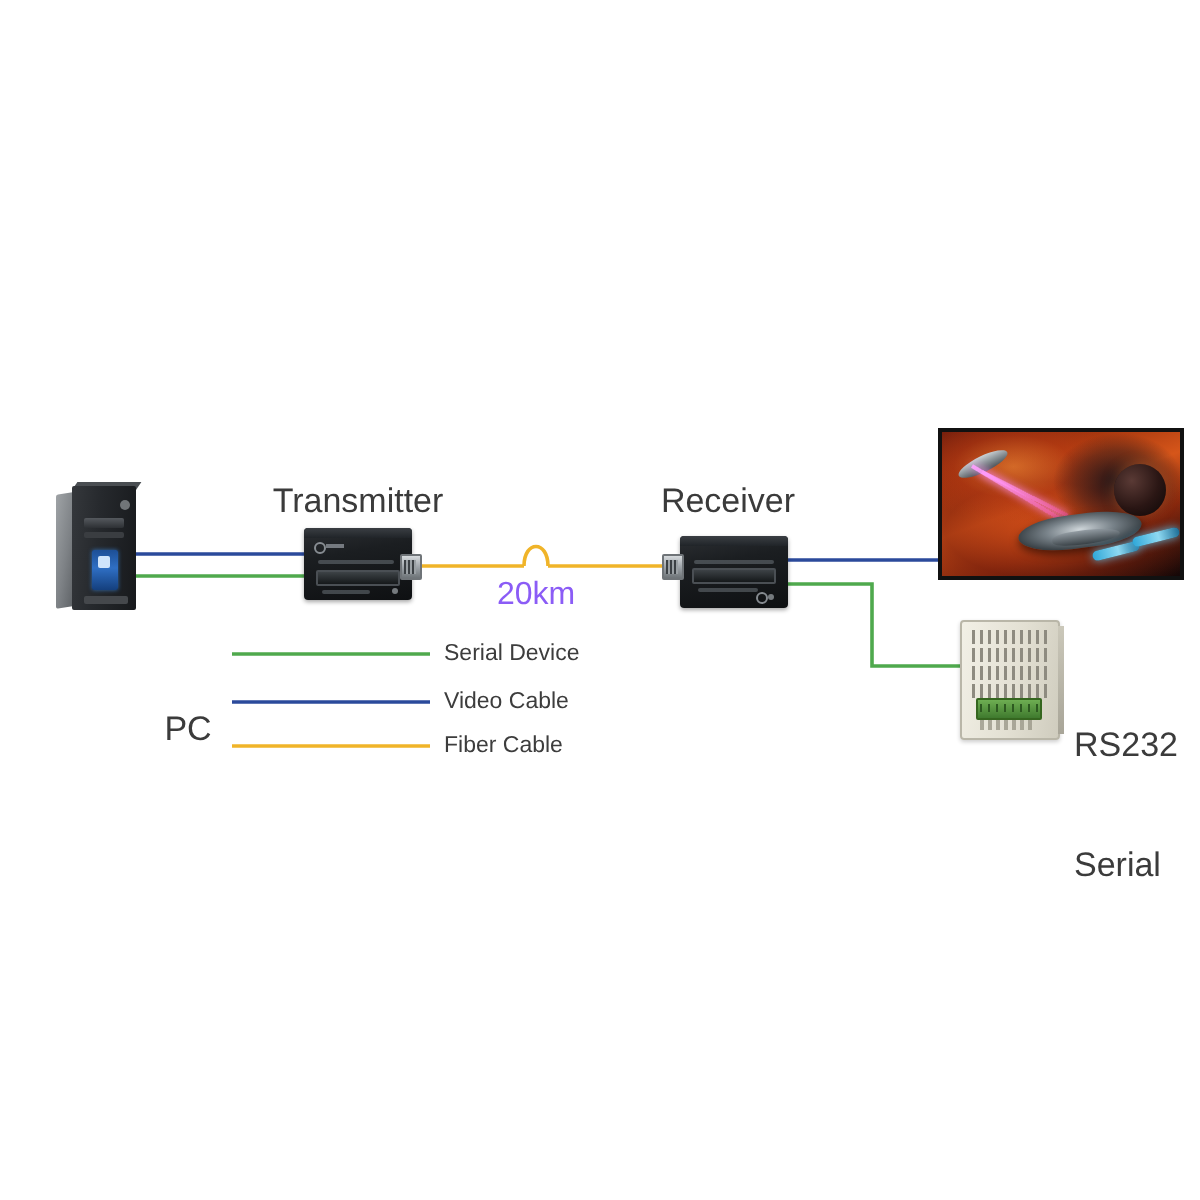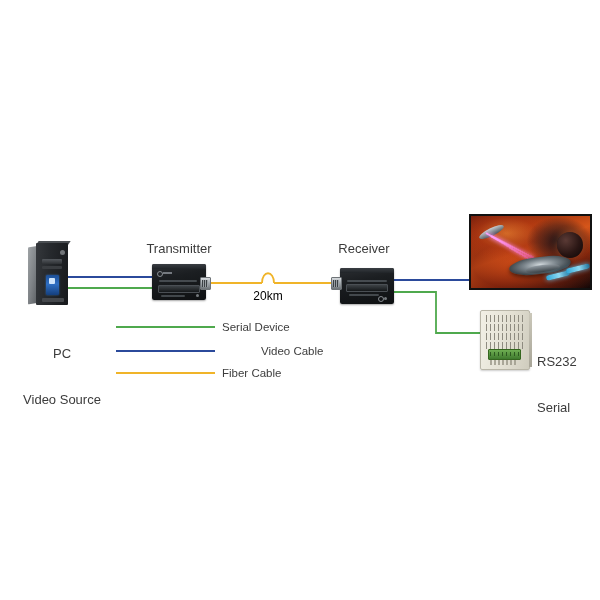--- a/index.html
+++ b/index.html
@@ -21,22 +21,22 @@
     width: 600px;
     height: 600px;
   }
   .lbl {
     position: absolute;
     color: #3b3b3b;
     font-family: "Liberation Sans", sans-serif;
     white-space: pre;
     line-height: 1.18;
   }
-  .lbl-device   { font-size: 13px; }
-  .lbl-distance { font-size: 12px; color: #000000; }
+  .lbl-device   { font-size: 17px; }
+  .lbl-distance { font-size: 16px; color: #8b5cf6; }
   .lbl-legend   { font-size: 11.5px; color: #3d3d3d; }
   .lbl-center   { text-align: center; }
 
   
   .pc {
     position: absolute;
     left: 28px; top: 243px;
     width: 40px; height: 62px;
   }
   .pc-side {
@@ -343,31 +343,30 @@
 <div class="rs232">
   <div class="rs-side"></div>
   <div class="rs-vent" style="top:4px;"></div>
   <div class="rs-vent" style="top:13px;"></div>
   <div class="rs-vent" style="top:22px;"></div>
   <div class="rs-vent" style="top:31px;"></div>
   <div class="rs-term"></div>
   <div class="rs-label"></div>
 </div>
 
-<div class="lbl lbl-device lbl-center" style="left:12px; top:315px; width:100px;">
+<div class="lbl lbl-device lbl-center" style="left:0px; top:315px; width:100px;padding-left:44px;">
   <div>PC</div>
-  <div>Video Source</div>
 </div>
 
 <div class="lbl lbl-device lbl-center" style="left:129px; top:241px; width:100px;">Transmitter</div>
 
 <div class="lbl lbl-device lbl-center" style="left:294px; top:241px; width:140px;">Receiver</div>
 
 <div class="lbl lbl-distance lbl-center" style="left:218px; top:289px; width:100px;">20km</div>
 
 <div class="lbl lbl-device" style="left:537px; top:323px;">
   <div>RS232</div>
   <div>Serial</div>
 </div>
 
 <div class="lbl lbl-legend" style="left:222px; top:321px;">Serial Device</div>
-<div class="lbl lbl-legend" style="left:222px; top:345px;margin-left:39px;">Video Cable</div>
+<div class="lbl lbl-legend" style="left:222px; top:345px;">Video Cable</div>
 <div class="lbl lbl-legend" style="left:222px; top:367px;text-align:center;">Fiber Cable</div>
 
 </body></html>

